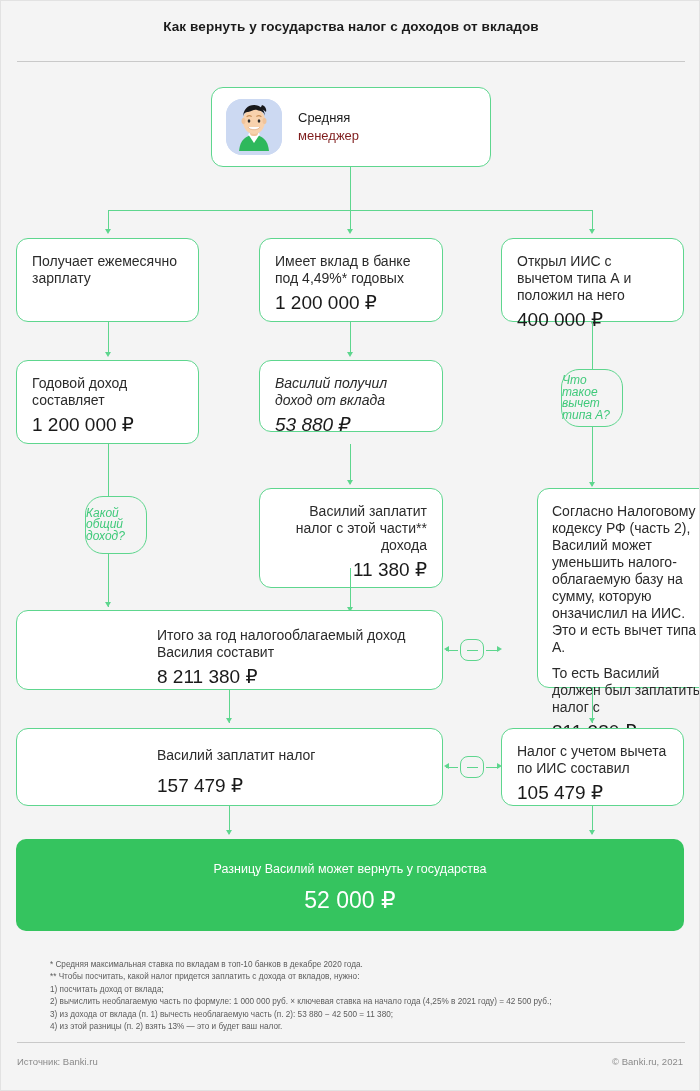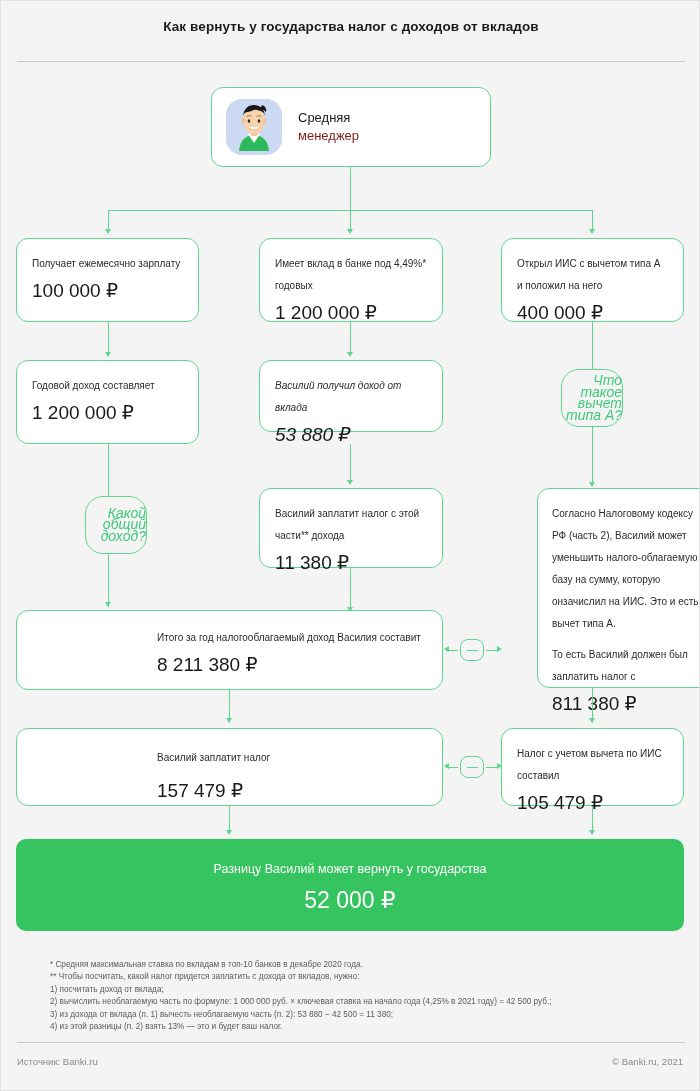--- a/index.html
+++ b/index.html
@@ -42,23 +42,23 @@
 
   
   .card{
     position:absolute;
     background:#ffffff;
     border:1.2px solid #5ed68e;
     border-radius:12px;
     box-sizing:border-box;
   }
   .card .cap{
-    font-size:10px;
+    font-size:14px;
     color:#2b2b2b;
-    line-height:22px;
+    line-height:17px;
   }
   .card .amt{
     font-size:19px;
     color:#1a1a1a;
     line-height:25px;
     margin-top:3px;
     white-space:nowrap;
   }
   .pad{ padding:14px 15px 0 15px; }
 
@@ -91,23 +91,23 @@
   }
 
   
   .bubble{
     position:absolute;
     width:62px; height:58px;
     border:1.4px solid #5ed68e;
     border-radius:18px;
     background:#f4f4f4;
     display:flex; align-items:center; justify-content:center;
-    text-align:right;
+    text-align:left;
     color:#3fc97a;
-    font-size:14px; font-style:italic; line-height:11.5px;
+    font-size:12px; font-style:italic; line-height:11.5px;
     box-sizing:border-box;
   }
 
   
   .minus{
     position:absolute;
     width:24px; height:22px;
     border:1.3px solid #5ed68e;
     border-radius:8px;
     background:#f4f4f4;
@@ -183,21 +183,20 @@
   <div class="ln h" style="left:107px; top:209px; width:485px;"></div>
   <div class="ln v" style="left:107px; top:209px; height:22px;"></div>
   <div class="ln v" style="left:349px; top:209px; height:22px;"></div>
   <div class="ln v" style="left:591px; top:209px; height:22px;"></div>
   <div class="arw" style="left:103.5px; top:228px;"></div>
   <div class="arw" style="left:345.5px; top:228px;"></div>
   <div class="arw" style="left:587.5px; top:228px;"></div>
 
   <div class="card pad" id="c-salary" style="left:15px; top:237px; width:183px; height:84px;">
     <div class="cap">Получает ежемесячно зарплату</div>
-    <div class="amt">100 000 ₽</div>
   </div>
 
   <div class="card pad" id="c-deposit" style="left:258px; top:237px; width:184px; height:84px;">
     <div class="cap">Имеет вклад в банке под 4,49%* годовых</div>
     <div class="amt">1 200 000 ₽</div>
   </div>
 
   <div class="card pad" id="c-iis" style="left:500px; top:237px; width:183px; height:84px;">
     <div class="cap">Открыл ИИС с вычетом типа А и положил на него</div>
     <div class="amt">400 000 ₽</div>
@@ -224,21 +223,21 @@
   <div class="arw" style="left:587.5px; top:481px;"></div>
 
   <div class="ln v" style="left:107px; top:443px; height:52px;"></div>
   <div class="ln v" style="left:349px; top:443px; height:40px;"></div>
   <div class="arw" style="left:345.5px; top:479px;"></div>
 
   <div class="bubble" style="left:84px; top:495px;">Какой общий доход?</div>
   <div class="ln v" style="left:107px; top:553px; height:53px;"></div>
   <div class="arw" style="left:103.5px; top:601px;"></div>
 
-  <div class="card pad" id="c-dtax" style="left:258px; top:487px; width:184px; height:80px;">
+  <div class="card pad" id="c-dtax" style="left:258px; top:487px; width:184px; height:100px;text-align:right;">
     <div class="cap">Василий заплатит налог с этой части** дохода</div>
     <div class="amt">11 380 ₽</div>
   </div>
   <div class="ln v" style="left:349px; top:567px; height:44px;"></div>
   <div class="arw" style="left:345.5px; top:606px;"></div>
 
   <div class="card" id="c-nk" style="left:500px; top:487px; width:183px; height:200px; padding:14px 14px 0 14px;margin-left:36px;">
     <div class="cap">Согласно Налоговому кодексу РФ (часть 2), Василий может уменьшить налого-облагаемую базу на сумму, которую онзачислил на ИИС. Это и есть вычет типа А.</div>
     <div class="cap" style="margin-top:9px;">То есть Василий должен был заплатить налог с</div>
     <div class="amt">811 380 ₽</div>

